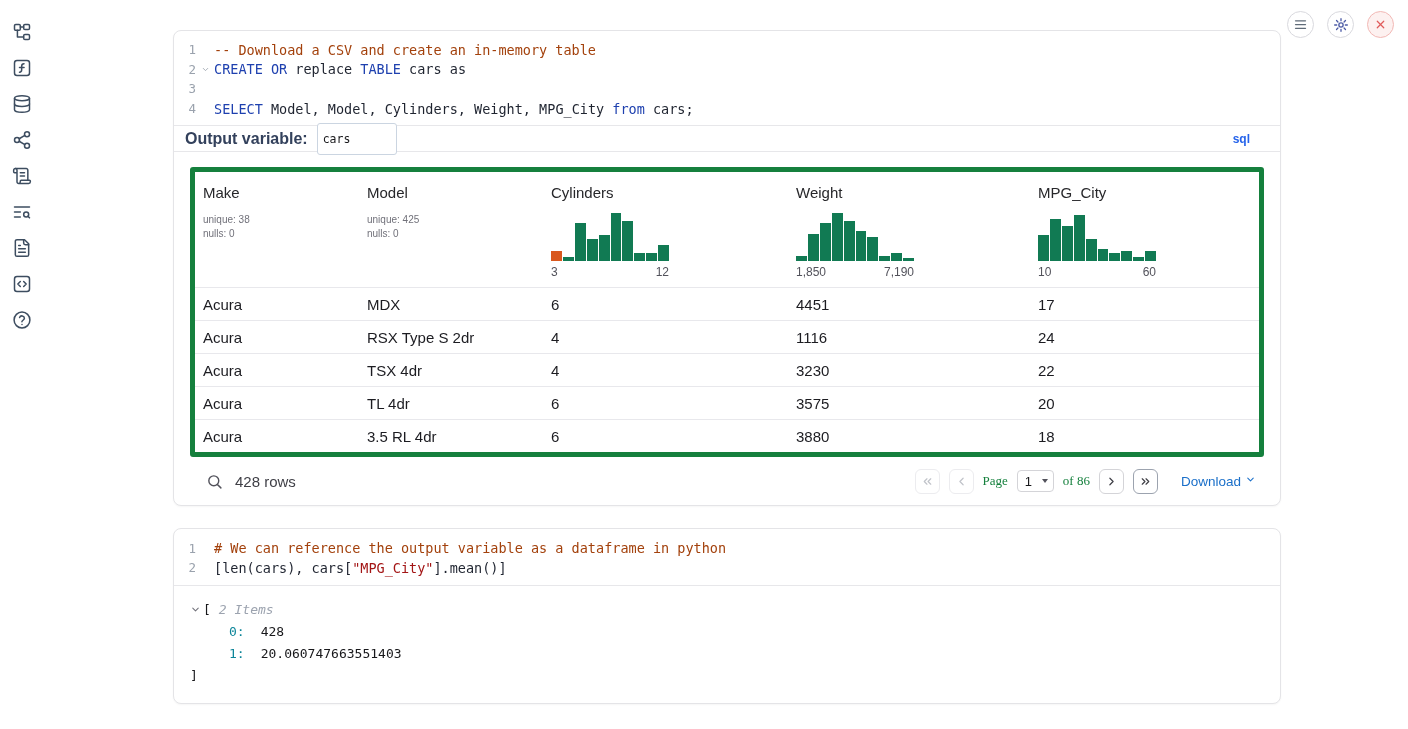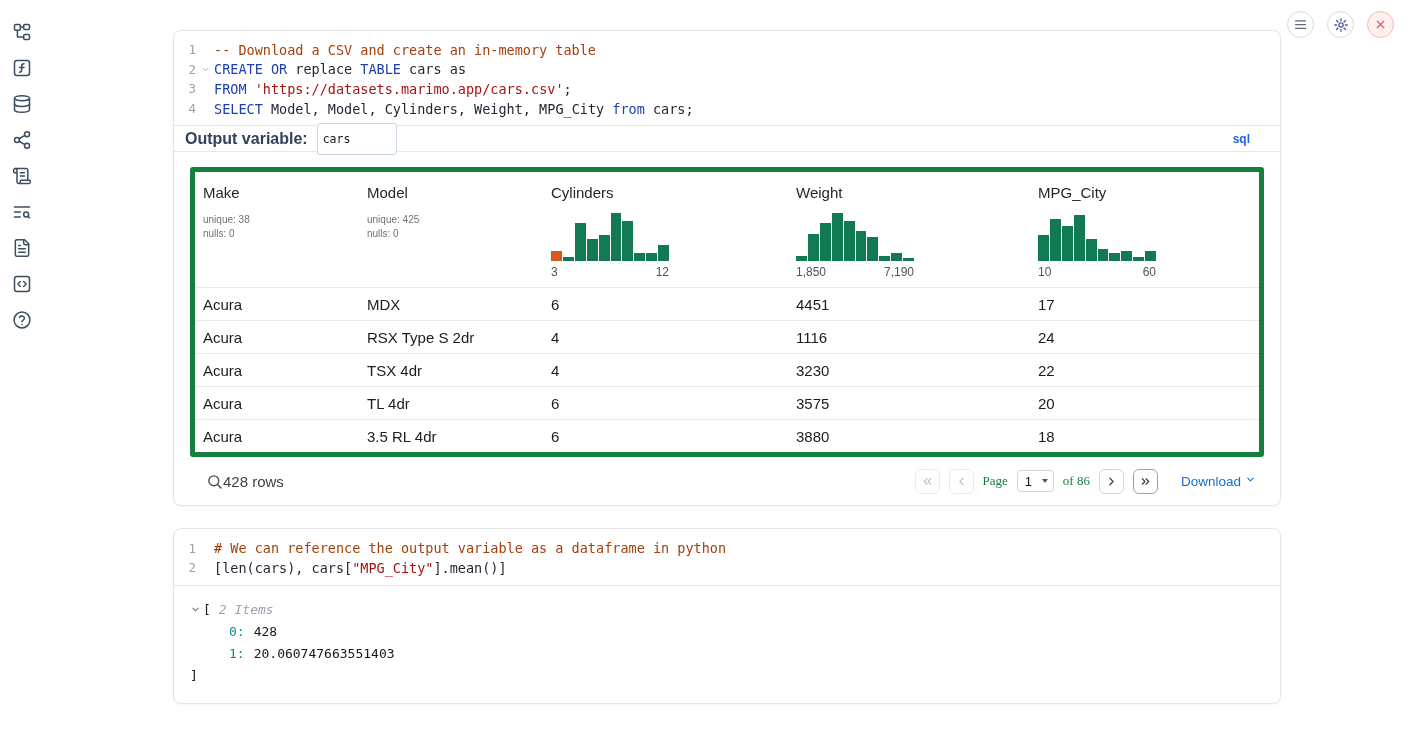--- a/index.html
+++ b/index.html
@@ -59,21 +59,21 @@
   .hist-bars { display:flex; align-items:flex-end; gap:1px; height:50px; }
   .bar { flex:1; background:#117a53; }
   .bar.orange { background:#d9581e; }
   .hist-axis { display:flex; justify-content:space-between; font-size:12px; color:#52525b; margin-top:4px; }
   .t-row { border-top:1px solid #e8e8ec; height:33px; align-items:center; font-size:15px; color:#1c1c21; }
   .t-cell { padding:0 8px; overflow:hidden; white-space:nowrap; }
 
   
   .table-footer { display:flex; align-items:center; justify-content:space-between;
     height:48px; padding:0 8px 0 16px; }
-  .footer-left { display:flex; align-items:center; gap:0; color:#3f3f46; font-size:15px; }
+  .footer-left { display:flex; align-items:center; gap:12px; color:#3f3f46; font-size:15px; }
   .icon-btn { color:#52525b; display:flex; }
   .footer-right { display:flex; align-items:center; gap:9px; }
   .page-btn { width:25px; height:25px; border:1px solid #d4d4d8; border-radius:6px;
     background:#fff; display:flex; align-items:center; justify-content:center; color:#3f3f46; }
   .page-btn.disabled { border-color:#ececef; color:#c0c3c9; }
   .page-btn.last { border-color:#9ca3af; }
   .page-label { font-size:13px; color:#15803d;font-family:Liberation Serif, serif; }
   .select-wrap { position:relative; display:inline-block; }
   .select-wrap select { appearance:none; -webkit-appearance:none; width:37px; height:22px;
     border:1px solid #d4d4d8; border-radius:4px; background:#fff; font-size:13px;
@@ -85,21 +85,21 @@
     margin-left:14px; cursor:pointer; }
 
   
   .tree-area { border-top:1px solid #e7e7ea; padding:13px 0 16px;
     font-family:"DejaVu Sans Mono", monospace; font-size:13px; color:#18181b; }
   .tree-line { line-height:22px; padding-left:16px; display:flex; align-items:center; }
   .tree-chevron { color:#71717a; margin-right:2px; display:flex; align-items:center; }
   .tree-items-label { color:#9ca3af; font-style:italic; margin-left:8px; }
   .tree-entry { padding-left:55px; }
   .tree-key { color:#0c8599; }
-  .tree-value { margin-left:9px; }
+  .tree-value { margin-left:16px; }
 </style>
 </head>
 <body>
 
 <aside class="sidebar">
   <button class="side-btn">
     <svg viewBox="0 0 24 24" fill="none" stroke="currentColor" stroke-width="1.8" stroke-linecap="round" stroke-linejoin="round">
         <rect x="3" y="3" width="7" height="7" rx="1.5"></rect>
         <rect x="14" y="3" width="7" height="6" rx="1.5"></rect>
         <rect x="14" y="15" width="7" height="6" rx="1.5"></rect>
@@ -201,21 +201,21 @@
 </div>
 
 <main class="main">
 
   <section class="cell">
     <div class="code-area">
         <div class="code-line"><span class="gutter">1</span><span class="fold"></span><span class="code-text"><span class="tok-c">-- Download a CSV and create an in-memory table</span></span></div>
         <div class="code-line"><span class="gutter">2</span><span class="fold"><svg viewBox="0 0 24 24" width="9" height="9" fill="none" stroke="currentColor" stroke-width="2.2" stroke-linecap="round" stroke-linejoin="round">
               <path d="m6 9 6 6 6-6"></path>
             </svg></span><span class="code-text"><span class="tok-k">CREATE</span><span class="tok-p"> </span><span class="tok-k">OR</span><span class="tok-p"> replace </span><span class="tok-k">TABLE</span><span class="tok-p"> cars as</span></span></div>
-        <div class="code-line"><span class="gutter">3</span><span class="fold"></span><span class="code-text"><span class="tok-k">FROM</span><span class="tok-p"> </span><span class="tok-s">'https://datasets.marimo.app/cars.csv'</span><span class="tok-p">;</span></span></div>
+        <div class="code-line"><span class="gutter">3</span><span class="fold"></span></div>
         <div class="code-line"><span class="gutter">4</span><span class="fold"></span><span class="code-text"><span class="tok-k">SELECT</span><span class="tok-p"> Model, Model, Cylinders, Weight, MPG_City </span><span class="tok-k">from</span><span class="tok-p"> cars;</span></span></div>
       </div>
     <div class="outvar-row">
       <span class="outvar-label">Output variable:</span>
       <input class="outvar-input" value="cars" style="">
       <span class="lang-badge">sql</span>
     </div>
     <div class="output-area">
       <div class="datatable">
         <div class="t-grid t-header">

